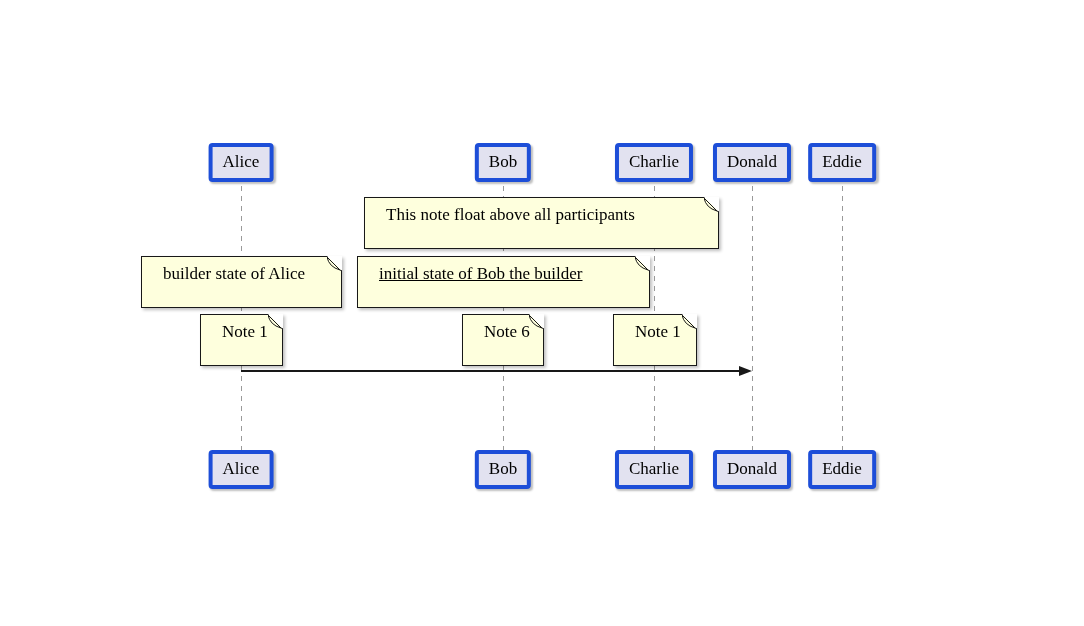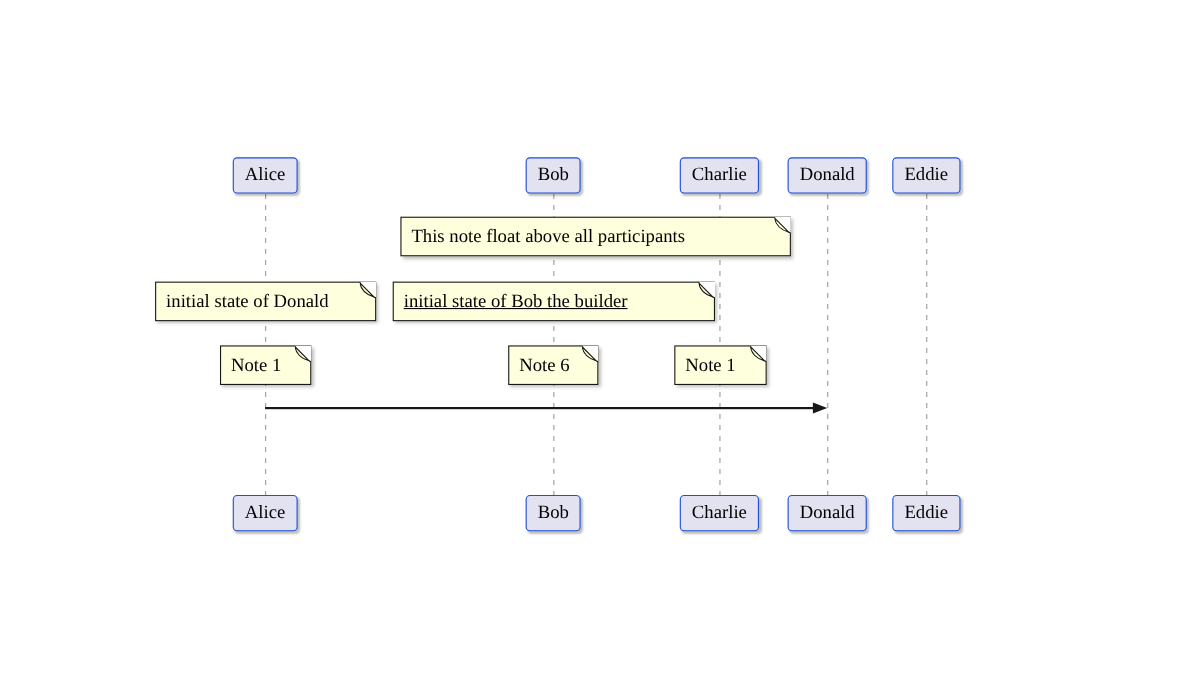--- a/index.html
+++ b/index.html
@@ -20,41 +20,41 @@
     position: absolute;
     top: 176px;
     height: 275px;
     width: 1px;
     background: repeating-linear-gradient(to bottom, #9a9a9a 0 5px, transparent 5px 10px);
   }
   .pbox {
     position: absolute;
     transform: translateX(-50%);
     background: #E2E2F0;
-    border: 1px solid #1d4ed8;
+    border: 4px solid #1d4ed8;
     border-radius: 4px;
     padding: 3px 10px 4px 10px;
     font-size: 17px;
     line-height: 24px;
     white-space: nowrap;
     box-shadow: 2px 2px 2px rgba(0,0,0,0.25);
     text-align: center;
   }
   .pbox.top { top: 143px; }
   .pbox.bottom { top: 450px; }
   .note {
     position: absolute;
-    height: 36px;
+    height: 52px;
     box-sizing: border-box;
     background: #FEFFDD;
     border: 1px solid #181818;
     box-shadow: 2px 2px 3px rgba(0,0,0,0.25);
     font-size: 17px;
     line-height: 33px;
-    padding-left: 9px;
+    padding-left: 21px;
     white-space: nowrap;
   }
   .fold {
     position: absolute;
     top: -1px;
     right: -1px;
     display: block;
   }
   .msg-line {
     position: absolute;
@@ -92,21 +92,21 @@
   <div class="note" style="left:364px; top:197px; width:355px;">
     <span>This note float above all participants</span>
     <svg class="fold" width="15" height="15" viewBox="0 0 15 15">
       <polygon points="0,0 15,0 15,15" fill="#ffffff"></polygon>
       <path d="M0,1 L13,14 Q2,11 0,1 Z" fill="#FEFFDD" stroke="#181818" stroke-width="1"></path>
       <path d="M13,14 L15,15" stroke="#181818" stroke-width="1" fill="none"></path>
     </svg>
   </div>
 
   <div class="note" style="left:141px; top:256px; width:201px;">
-    <span>initial state of Donald</span>
+    <span>builder state of Alice</span>
     <svg class="fold" width="15" height="15" viewBox="0 0 15 15">
       <polygon points="0,0 15,0 15,15" fill="#ffffff"></polygon>
       <path d="M0,1 L13,14 Q2,11 0,1 Z" fill="#FEFFDD" stroke="#181818" stroke-width="1"></path>
       <path d="M13,14 L15,15" stroke="#181818" stroke-width="1" fill="none"></path>
     </svg>
   </div>
 
   <div class="note" style="left:357px; top:256px; width:293px;text-decoration:underline;">
     <span>initial state of Bob the builder</span>
     <svg class="fold" width="15" height="15" viewBox="0 0 15 15">

